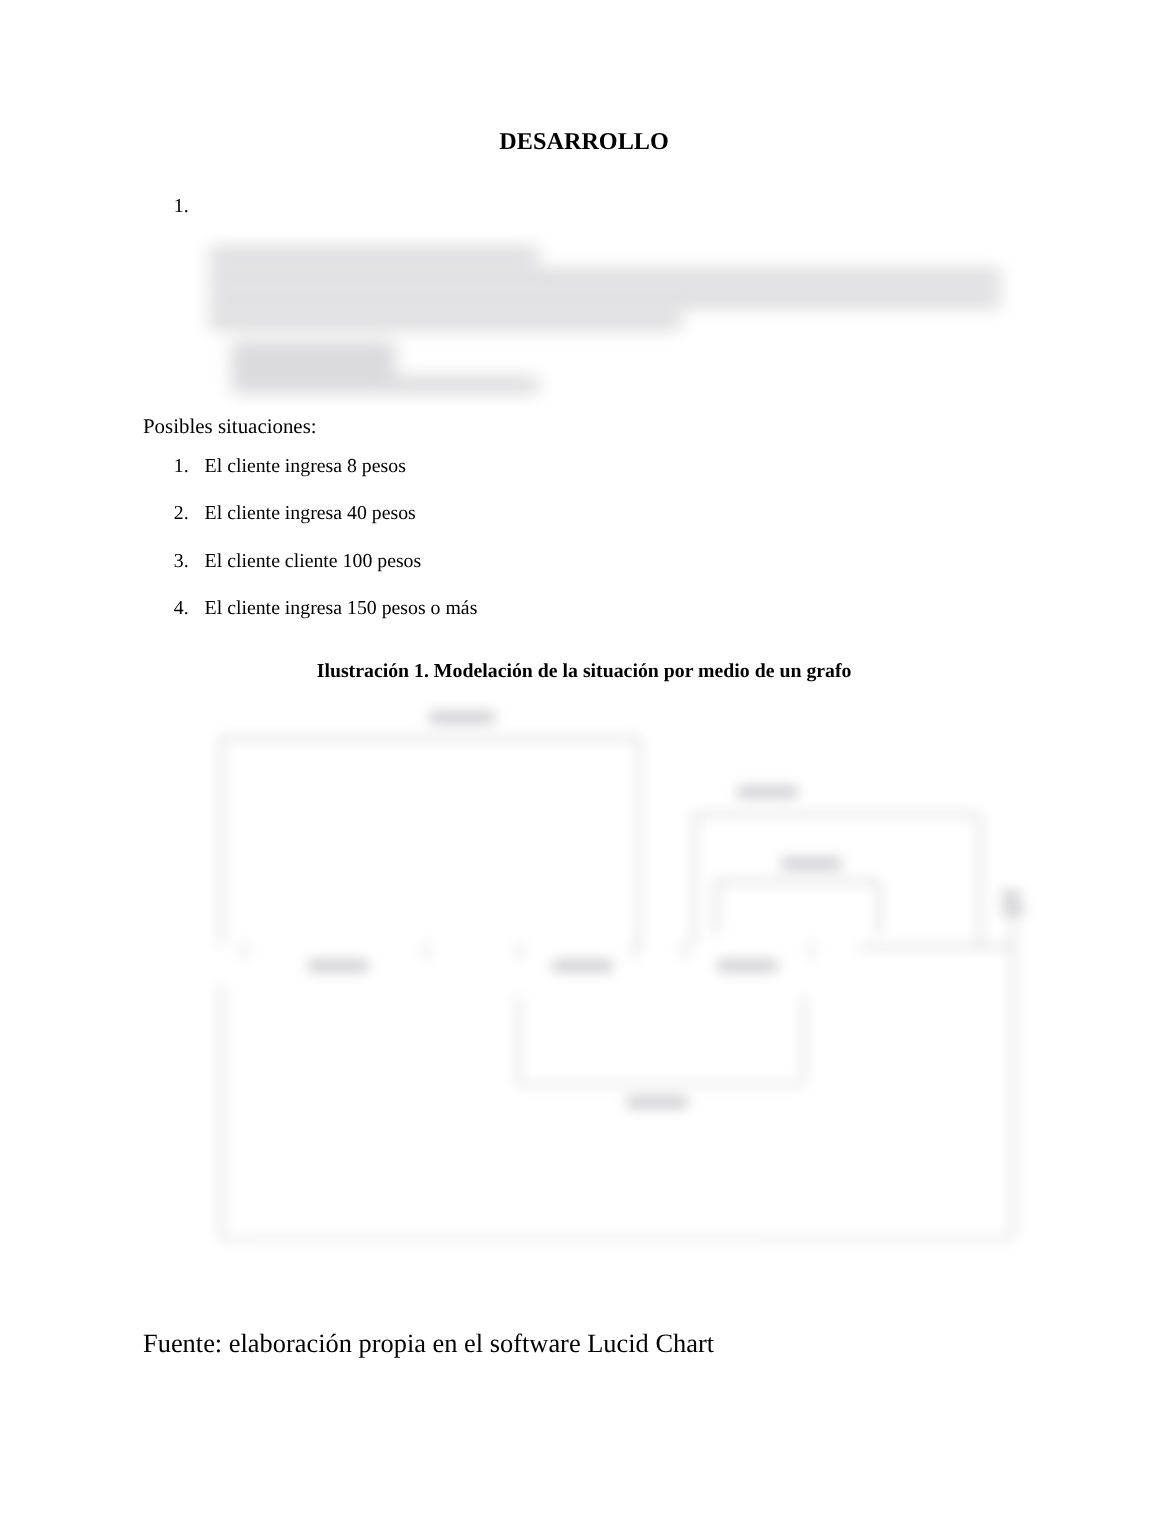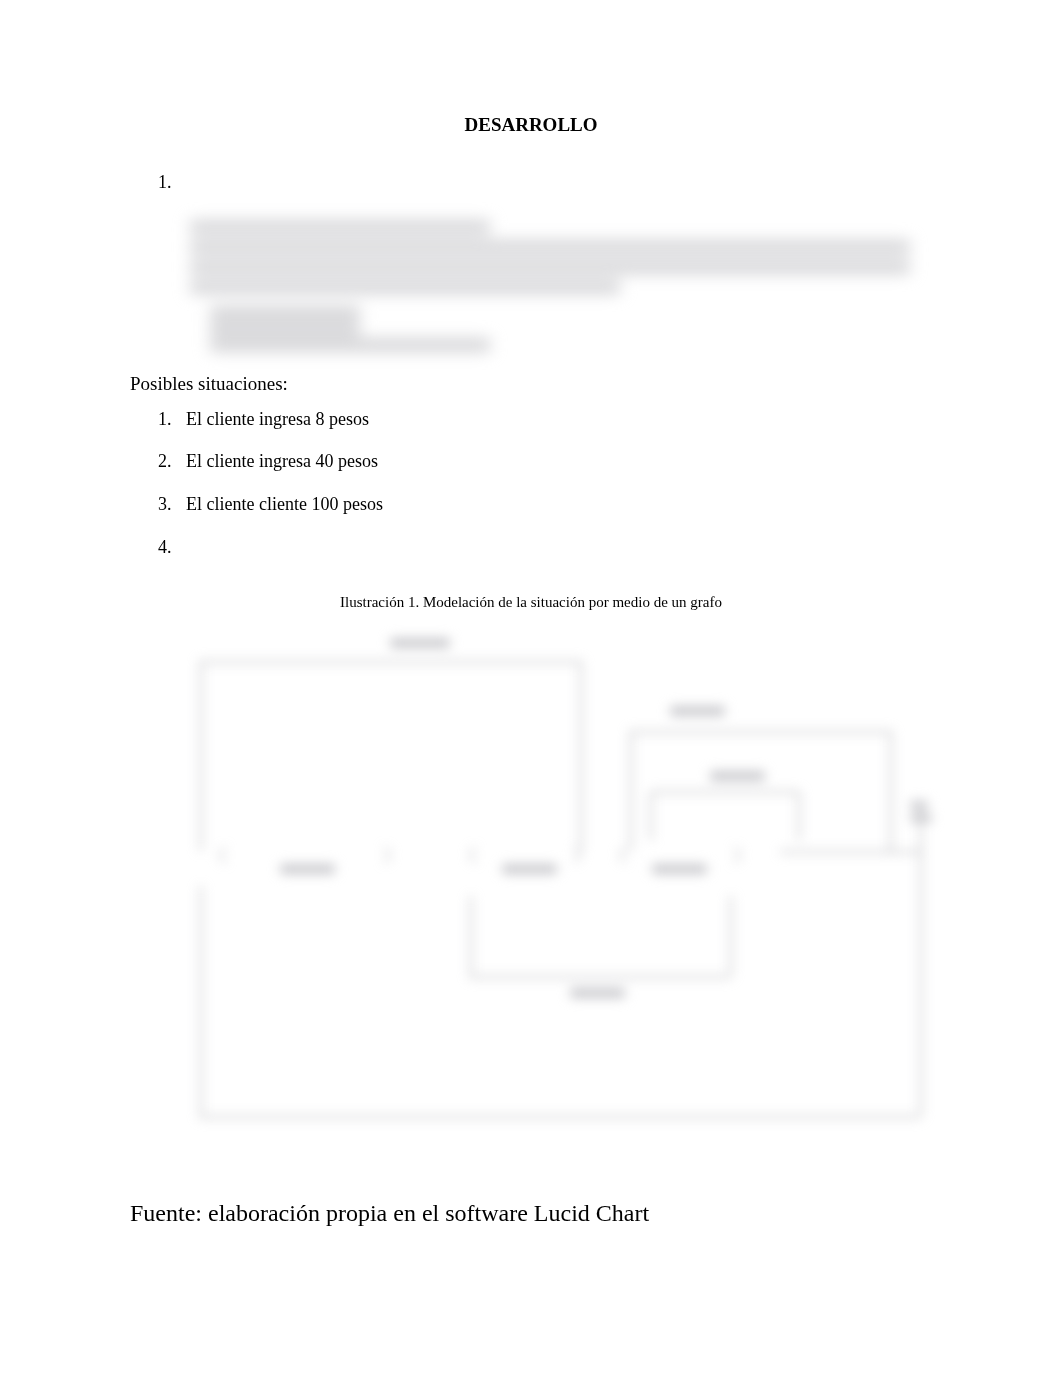--- a/index.html
+++ b/index.html
@@ -13,21 +13,21 @@
       background: #ffffff;
       font-family: "Times New Roman", Times, serif;
       font-size: 18px;
       color: #000000;
       padding: 110px 130px 60px 130px;
       line-height: 1.6;
     }
     .title {
       font-weight: bold;
       text-align: center;
-      font-size: 19px;
+      font-size: 22px;
       margin-bottom: 28px;
     }
     .section-item {
       display: flex;
       margin-left: 28px;
       margin-bottom: 22px;
     }
     .section-num {
       width: 28px;
     }
@@ -58,23 +58,23 @@
       margin-bottom: 28px;
     }
     .situation-item {
       display: flex;
       margin-bottom: 14px;
     }
     .situation-num {
       width: 28px;
     }
     .illustration-caption {
-      font-weight: normal;
+      font-weight: bold;
       text-align: center;
-      font-size: 15px;
+      font-size: 18px;
       margin-bottom: 22px;
       margin-top: 10px;
     }
     .diagram-container {
       margin-left: 60px;
       margin-bottom: 28px;
       width: 750px;
       height: 530px;
       position: relative;
       filter: blur(6px);
@@ -126,20 +126,21 @@
   <div class="situation-item">
     <span class="situation-num">2.</span>
     <span>El cliente ingresa 40 pesos</span>
   </div>
   <div class="situation-item">
     <span class="situation-num">3.</span>
     <span>El cliente cliente 100 pesos</span>
   </div>
   <div class="situation-item">
     <span class="situation-num">4.</span>
+    <span>El cliente ingresa 150 pesos o más</span>
   </div>
 </div>
 
 <div class="illustration-caption">Ilustración 1. Modelación de la situación por medio de un grafo</div>
 
 <div class="diagram-container">
 
   <div class="diag-label" style="left:200px; top:2px; width:60px;"></div>
 
   <div class="diag-outer" style="left:10px; top:25px; width:380px; height:0; border-bottom:none; border-left:none; border-right:none;"></div>

